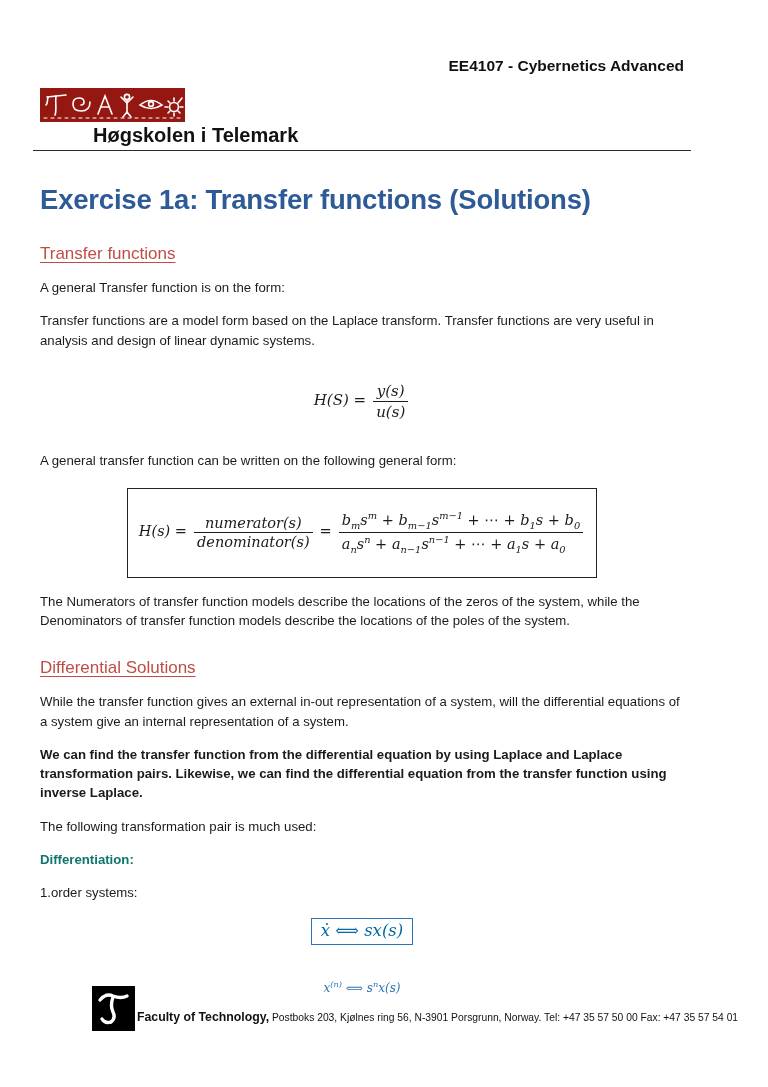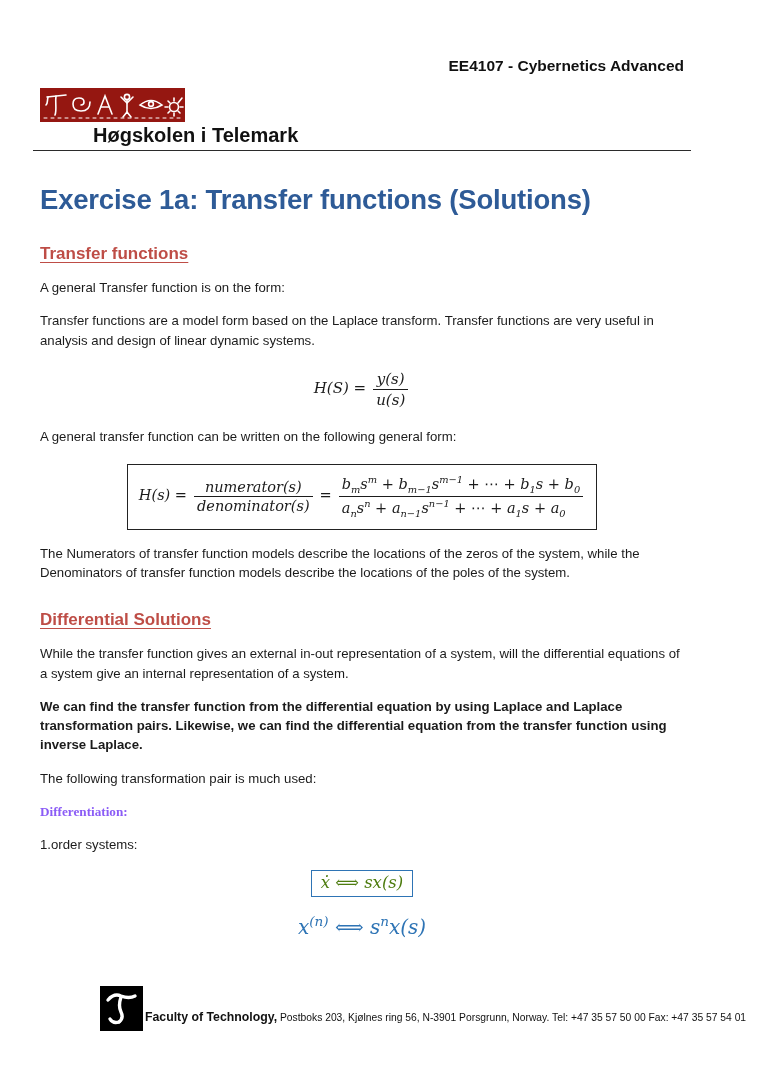--- a/index.html
+++ b/index.html
@@ -12,46 +12,46 @@
 
   .course{padding-top:57px;text-align:right;font-weight:bold;font-size:15.5px;color:#111;}
 
   .logo-box{width:145px;height:34px;background:#951711;margin-top:13px;}
   .inst{font-weight:bold;font-size:20px;margin:2px 0 0 53px;color:#111;}
   .rule{border:0;border-top:1.6px solid #2b2b2b;margin:3px -7px 0 -7px;}
 
   .doc-title{margin-top:33px;font-size:27.5px;font-weight:bold;color:#2e5b97;letter-spacing:-0.2px;}
 
   .sec-heading{
-    margin-top:28px;font-size:17px;font-weight:bold;color:#be4d46;
+    margin-top:28px;font-size:17px;font-weight:normal;color:#be4d46;
     text-decoration:underline;text-underline-offset:3px;
   }
   p{font-size:13.2px;line-height:19.3px;margin:14px 0 0 0;}
   .bold-para{font-weight:bold;}
 
   .center{text-align:center;}
   .math{font-family:"DejaVu Serif","DejaVu Sans",serif;font-style:italic;}
   .mvar{font-family:"DejaVu Serif","DejaVu Sans",serif;font-style:italic;}
-  .frac{display:inline-block;vertical-align:middle;margin:4px 2px;}
+  .frac{display:inline-block;vertical-align:middle;margin:16px 2px;}
   .frac .num{display:block;text-align:center;padding:0 3px 1px;border-bottom:1.3px solid currentColor;}
   .frac .den{display:block;text-align:left;padding:1px 3px 0;}
   .lhs{margin-right:5px;}
   .eq{margin:0 5px;}
 
   .formula-hs{margin-top:16px;font-size:15px;}
   .formula-general-wrap{margin-top:18px;}
   .formula-general{display:inline-block;border:1.2px solid #222;padding:5px 11px 6px;font-size:14.5px;text-align:left;}
   sub,sup{font-size:68%;}
 
-  .blue-label{color:#8b5cf6;font-weight:bold;font-family:Liberation Serif, serif;}
+  .blue-label{color:#0f766e;font-weight:bold;}
   .bluebox-wrap{margin-top:15px;}
-  .bluebox{display:inline-block;border:1.3px solid #2e74b5;color:#4d7c0f;padding:2px 9px 4px;font-size:16.5px;}
-  .blue-formula{margin-top:16px;color:#2e74b5;font-size:20px;}
+  .bluebox{display:inline-block;border:1.3px solid #2e74b5;color:#0369a1;padding:2px 9px 4px;font-size:16.5px;}
+  .blue-formula{margin-top:34px;color:#2e74b5;font-size:12px;}
 
-  .footer{position:absolute;left:100px;right:60px;top:986px;display:flex;align-items:flex-end;}
+  .footer{position:absolute;left:92px;right:60px;top:986px;display:flex;align-items:flex-end;}
   .f-logo{width:43px;height:45px;background:#000;flex:none;}
   .f-text{padding:0 0 7px 2px;font-size:10.3px;color:#111;white-space:nowrap;}
   .f-bold{font-weight:bold;font-size:12.3px;}
 </style>
 </head>
 <body>
 
 <div class="content">
 
   <div class="course">EE4107 - Cybernetics Advanced</div>

